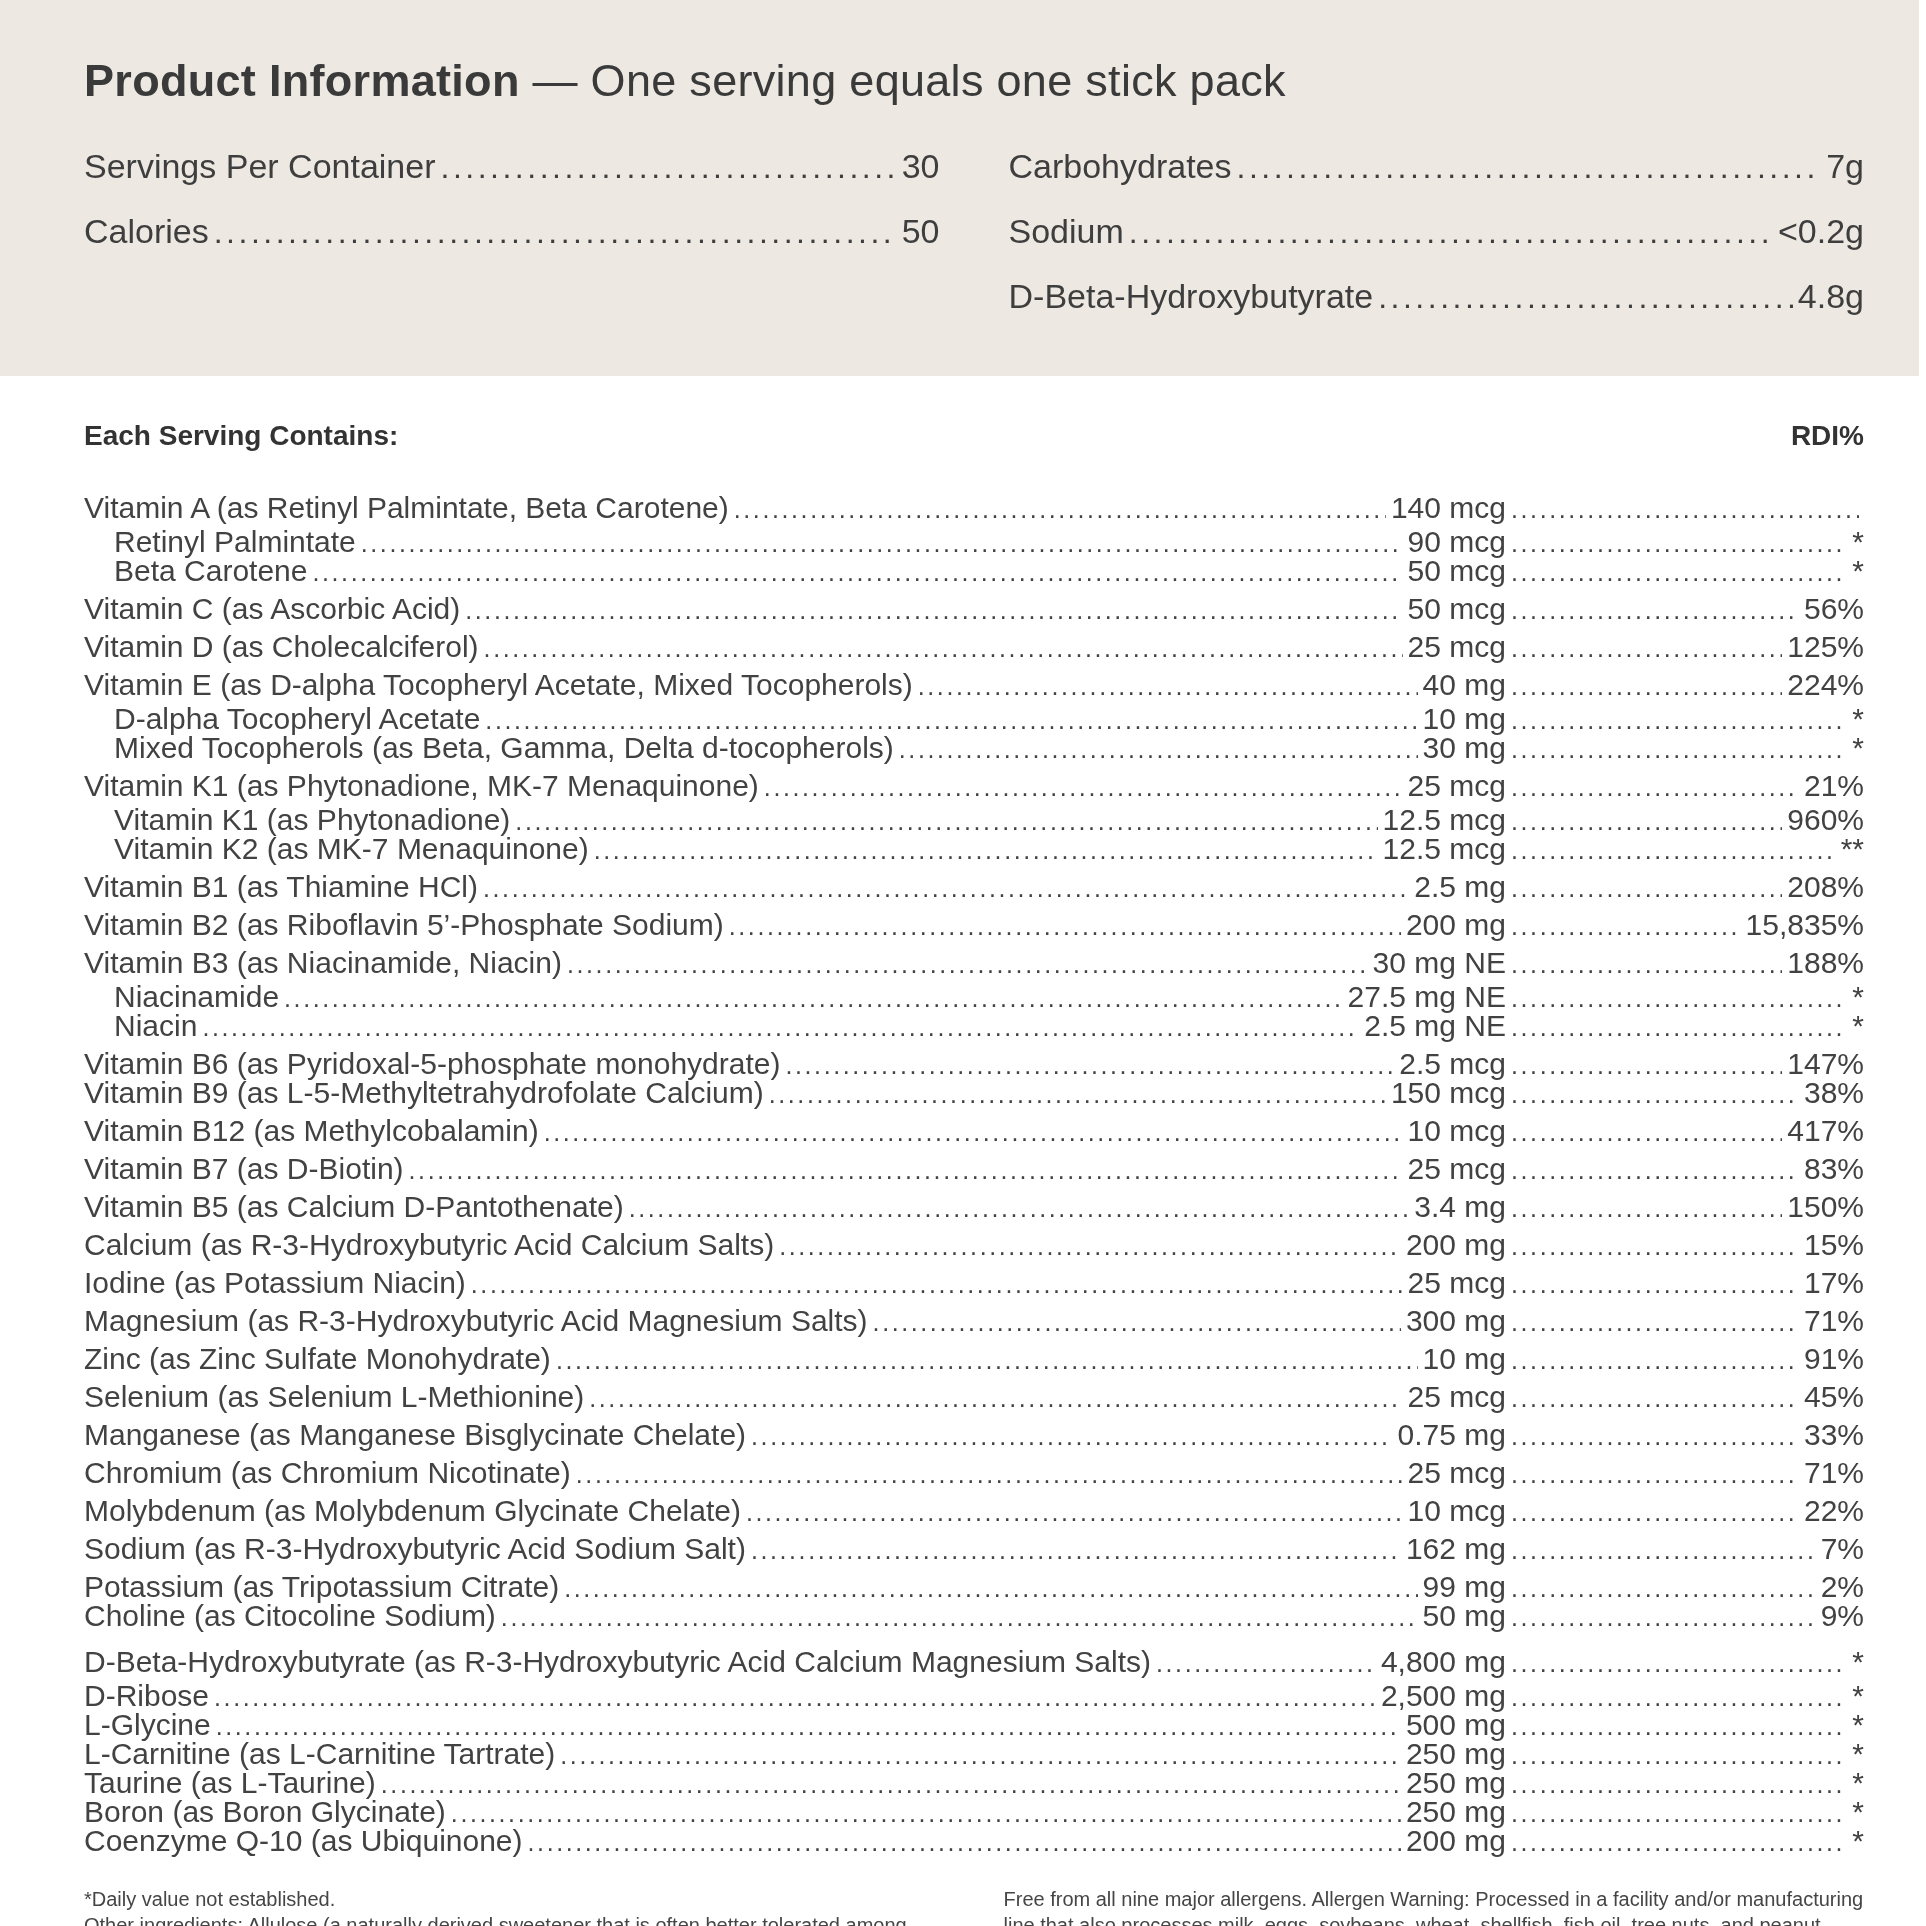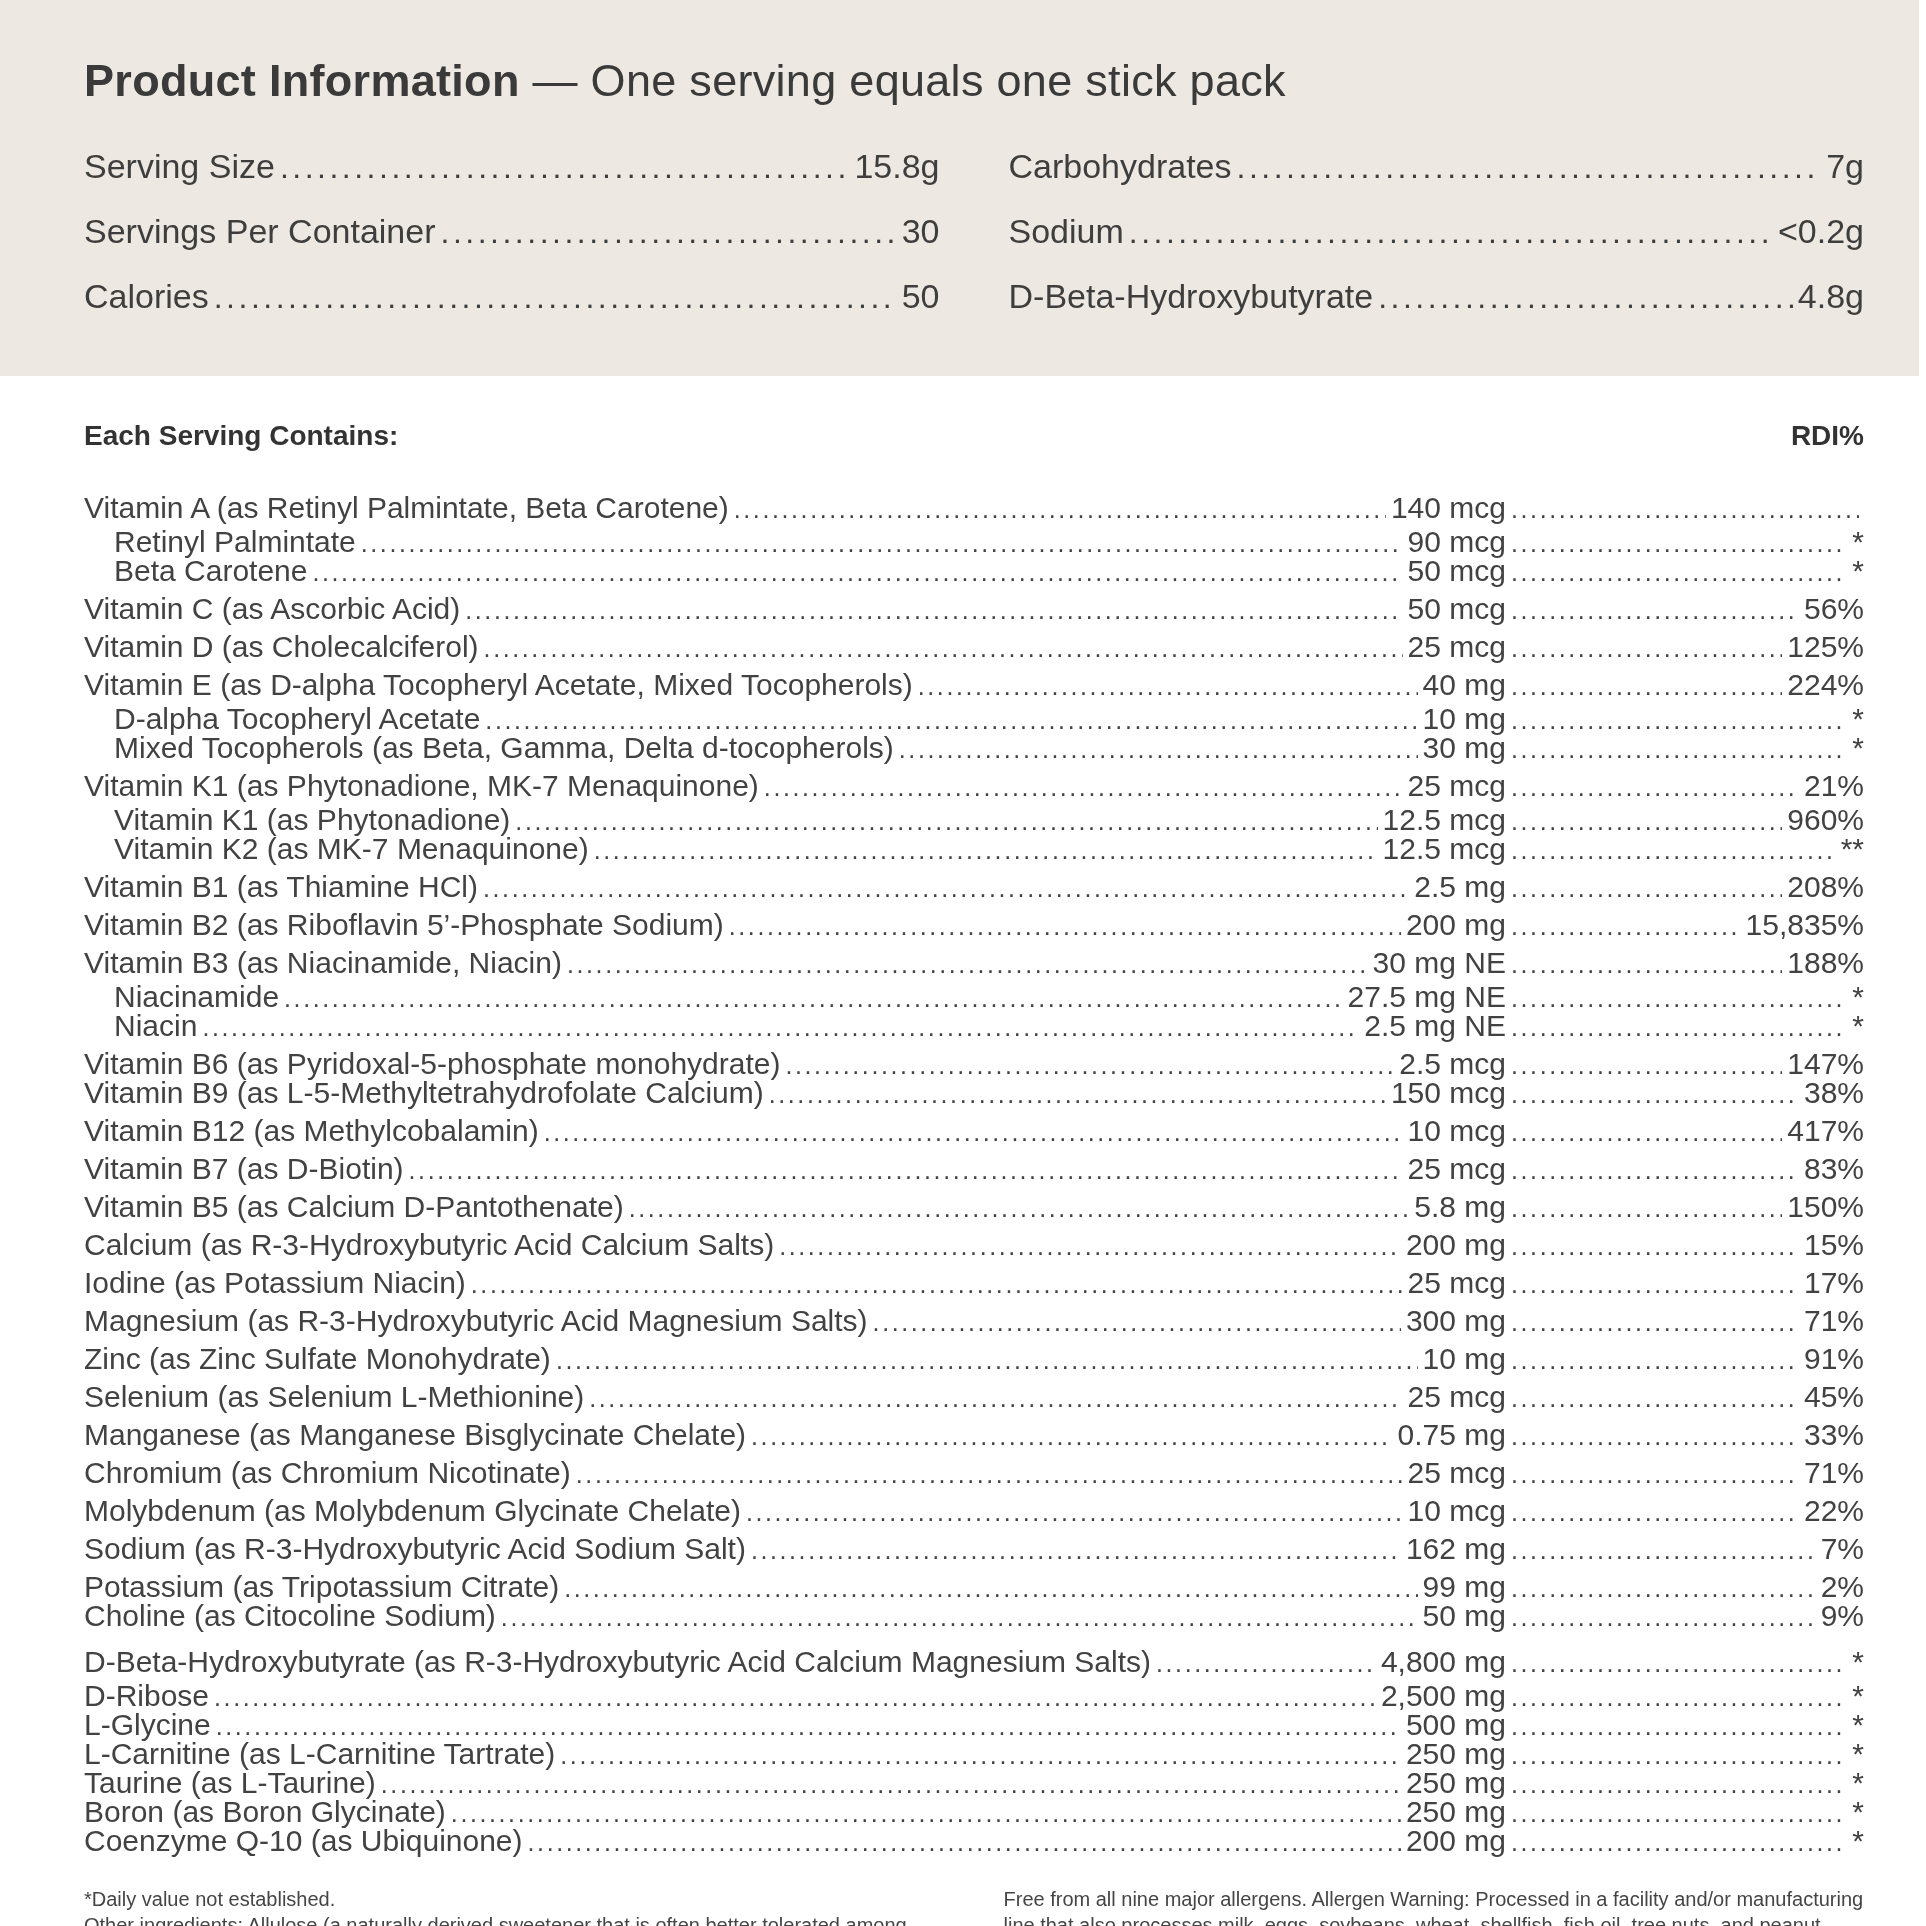--- a/index.html
+++ b/index.html
@@ -53,25 +53,20 @@
 </head>
 <body>
 
 <div class="page">
 
   <div class="band">
     <h1><span class="tb">Product Information</span><span> — One serving equals one stick pack</span></h1>
     <div class="serving-grid">
       <div class="serving-col" id="facts-left">
           <div class="fact-line">
-            <span class="fact-label">Serving Size</span>
-            <span class="leader"></span>
-            <span class="fact-value">15.8g</span>
-          </div>
-          <div class="fact-line">
             <span class="fact-label">Servings Per Container</span>
             <span class="leader"></span>
             <span class="fact-value">30</span>
           </div>
           <div class="fact-line">
             <span class="fact-label">Calories</span>
             <span class="leader"></span>
             <span class="fact-value">50</span>
           </div>
         </div>
@@ -277,21 +272,21 @@
           <span class="leader"></span>
           <span class="amount">25 mcg</span>
           <span class="tail">
             <span class="leader"></span>
             <span class="rdi">83%</span>
           </span>
         </div>
         <div class="row sp-m">
           <span class="nname">Vitamin B5 (as Calcium D-Pantothenate)</span>
           <span class="leader"></span>
-          <span class="amount">5.8 mg</span>
+          <span class="amount">3.4 mg</span>
           <span class="tail">
             <span class="leader"></span>
             <span class="rdi">150%</span>
           </span>
         </div>
         <div class="row sp-m">
           <span class="nname">Calcium (as R-3-Hydroxybutyric Acid Calcium Salts)</span>
           <span class="leader"></span>
           <span class="amount">200 mg</span>
           <span class="tail">

